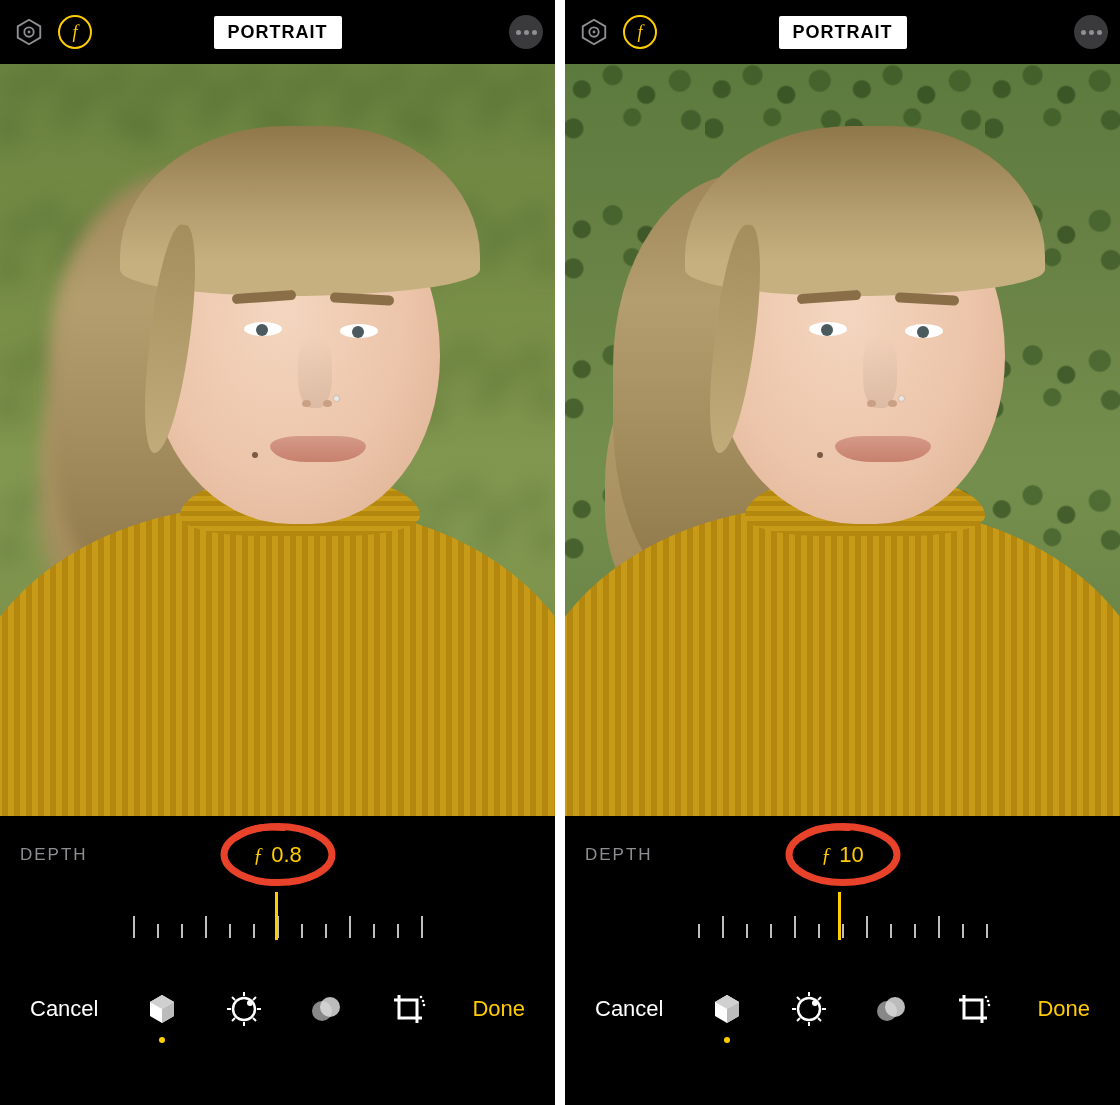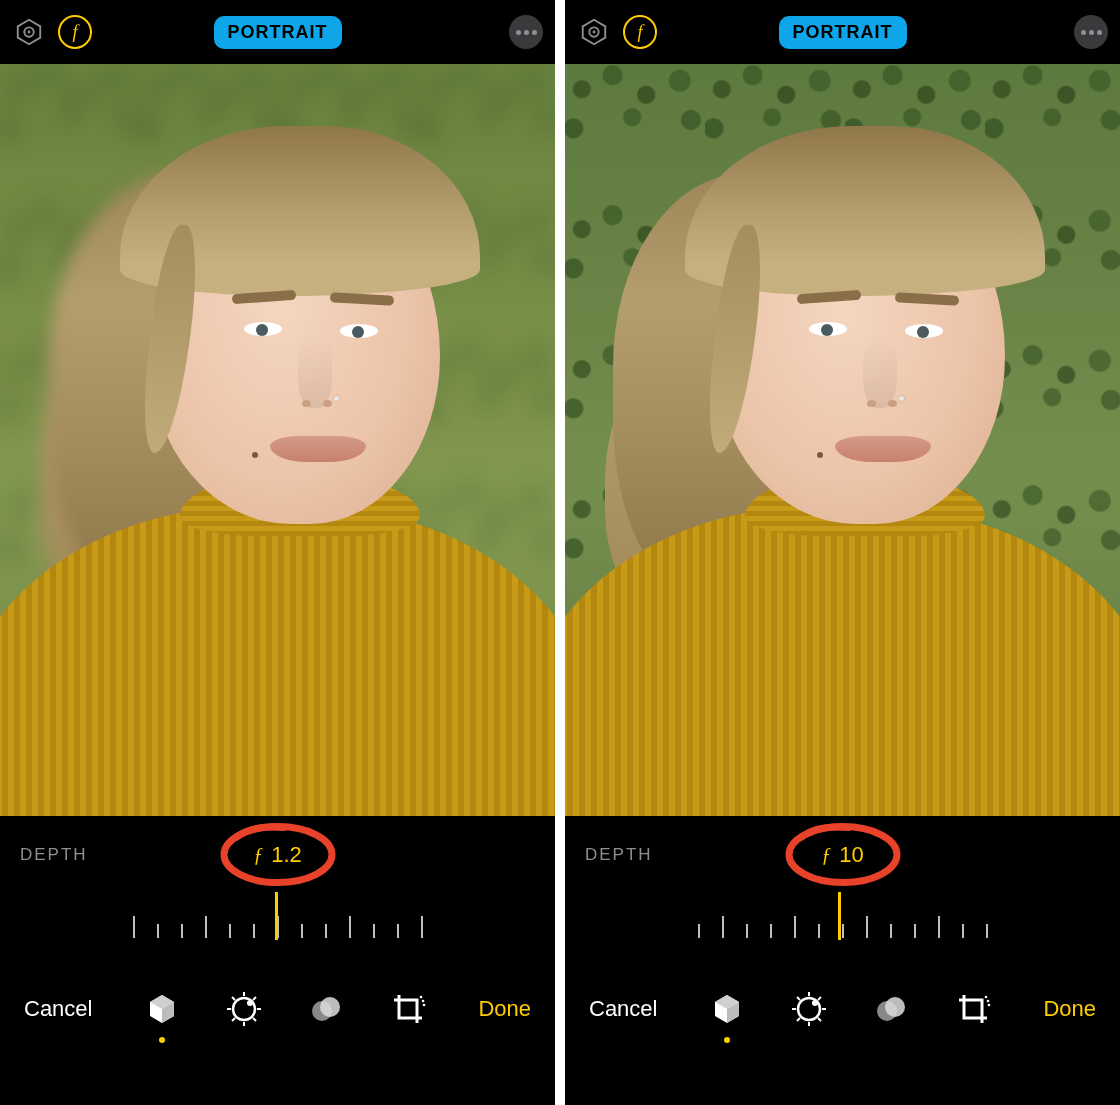--- a/index.html
+++ b/index.html
@@ -39,23 +39,23 @@
   .hex-icon svg { width: 30px; height: 30px; }
   .fstop-icon {
     width: 34px; height: 34px; border-radius: 50%;
     border: 2px solid #FFCC00;
     display:flex; align-items:center; justify-content:center;
     color:#FFCC00; font-style: italic; font-weight:500; font-size:18px;
     font-family: Georgia, 'Times New Roman', serif;
   }
   .mode-badge {
     position:absolute; left:50%; transform:translateX(-50%);
-    background:#0ea5e9; color:#000;
+    background:#ffffff; color:#000;
     font-weight:600; font-size:18px; letter-spacing:1px;
-    padding:6px 14px; border-radius:10px;
+    padding:6px 14px; border-radius:2px;
   }
   .more-btn {
     width:34px; height:34px; border-radius:50%;
     background:#3a3a3c; display:flex; align-items:center; justify-content:center;
   }
   .more-btn span { display:flex; gap:3px; }
   .more-btn i { width:5px; height:5px; border-radius:50%; background:#8e8e93; display:block; }
 
   
   .photo {
@@ -189,21 +189,21 @@
     display:block; width:2px; background:#bfbfbf;
   }
   .ticks i.short{height:14px;} .ticks i.tall{height:22px;}
   .slider-indicator{
     position:absolute; bottom:24px; width:3px; height:48px; background:#FFCC00;
   }
 
   
   .toolbar {
     height: 90px; display:flex; align-items:center; justify-content:space-between;
-    padding:0 24px;
+    padding:0 30px;
   }
   .toolbar .txt-btn { color:#fff; font-size:22px; }
   .toolbar .txt-btn.done { color:#FFCC00; }
   .tool-icons { display:flex; gap:42px; align-items:center; position:relative; }
   .tool-icons .ico { width:40px; height:40px; display:flex; align-items:center; justify-content:center; position:relative;}
   .tool-icons .ico svg{ width:36px; height:36px; }
   .tool-icons .ico.active::after{
     content:""; position:absolute; bottom:-14px; left:50%; transform:translateX(-50%);
     width:6px; height:6px; border-radius:50%; background:#FFCC00;
   }
@@ -253,21 +253,21 @@
       <div class="piercing"></div>
       <div class="lips"></div>
       <div class="mole"></div>
     </div>
   </div>
 
   <div class="depth-row">
     <div class="depth-label">DEPTH</div>
     <div class="depth-value-wrap">
       <span class="f">ƒ</span>
-        <span>1.2</span>
+        <span>0.8</span>
     </div>
     <div class="annotation-circle">
       <svg viewBox="0 0 130 70">
           <ellipse cx="65" cy="36" rx="54" ry="28" fill="none" stroke="#E8422A" stroke-width="7" stroke-linecap="round"></ellipse>
           <path d="M24 18 Q40 6 70 9" fill="none" stroke="#E8422A" stroke-width="7" stroke-linecap="round"></path>
         </svg>
     </div>
   </div>
 
   <div class="slider-row">

